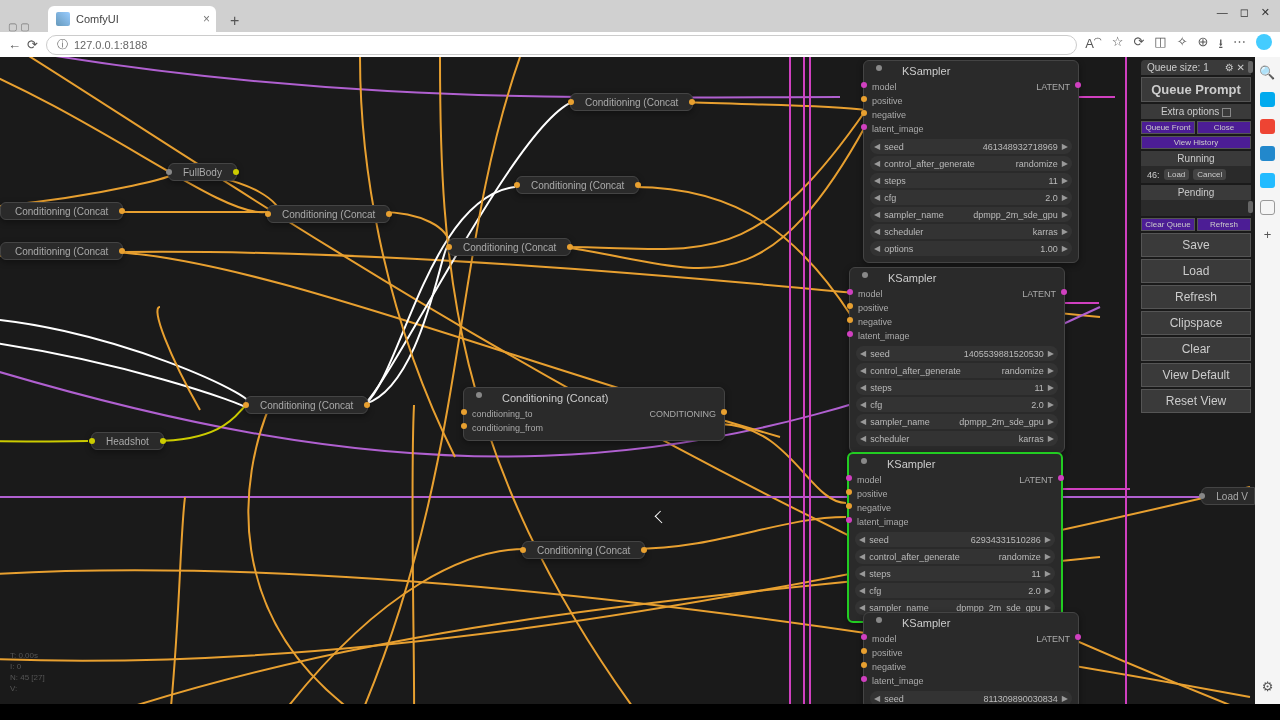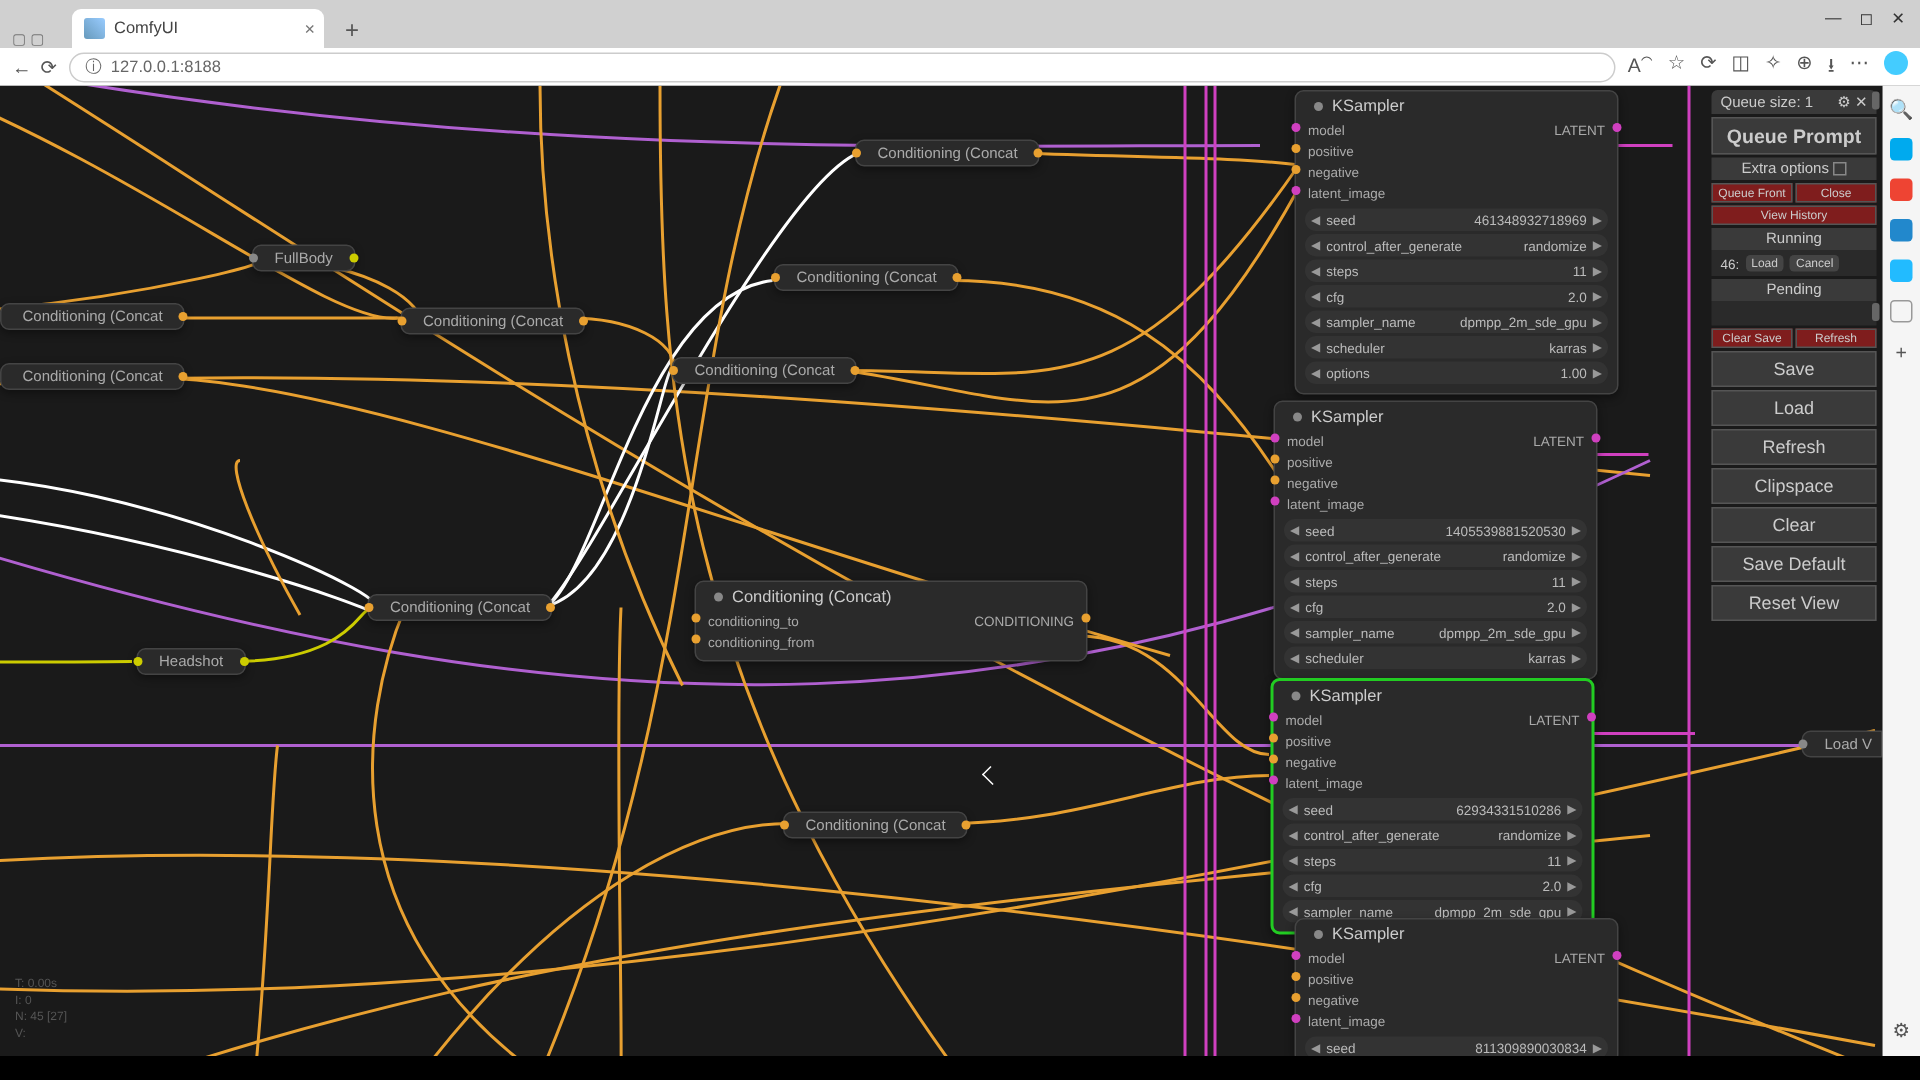--- a/index.html
+++ b/index.html
@@ -21,38 +21,38 @@
 svg.wires{position:absolute;top:0;left:0;width:100%;height:100%;pointer-events:none}
 svg.wires path{fill:none;stroke-width:2}
 .node{position:absolute;background:#2a2a2a;border:1px solid #444;border-radius:6px;box-shadow:0 2px 6px rgba(0,0,0,.4)}
 .node.active{border:2px solid #2c2}
 .mini{height:18px;display:flex;align-items:center;color:#aaa;font-size:10px;padding:0 14px;white-space:nowrap}
 .mini .dl,.mini .dr{width:6px;height:6px;border-radius:50%;background:#888;position:absolute}
 .mini .dl{left:-3px}
 .mini .dr{right:-3px}
 .mini .dl.or,.mini .dr.or{background:#e8a030}
 .mini .dl.ye,.mini .dr.ye{background:#cc0}
-.big .hdr{padding:4px 12px;font-size:11px;color:#ccc;display:flex;align-items:center;gap:6px}
+.big .hdr{padding:4px 12px;font-size:11px;color:#ccc;display:flex;gap:20px}
 .big .hdr .hd{width:6px;height:6px;background:#888;border-radius:50%}
 .port{display:flex;align-items:flex-start;font-size:9px;color:#aaa;padding:1px 8px;position:relative;height:14px}
 .port .pd{width:6px;height:6px;border-radius:50%;position:absolute}
 .port .pd.in{left:-3px}
 .port .pd.out{right:-3px}
 .c-mg{background:#d040c0}.c-or{background:#e8a030}
 .param{display:flex;align-items:center;background:#333;margin:2px 6px;border-radius:10px;height:15px;font-size:9px;color:#bbb;padding:0 4px}
 .param .al,.param .ar{font-size:8px;color:#999;cursor:pointer}
 .param .pl{margin:0 4px;flex:0 0 auto}
 .param .pv{margin-left:auto;margin-right:4px;text-align:center}
 .menu{position:absolute;right:29px;top:60px;width:110px;z-index:50;font-size:10px;color:#ccc}
 .menu .top{background:#3a3a3a;border-radius:4px 4px 0 0;padding:2px 6px;display:flex;align-items:center;justify-content:space-between}
 .menu .gear{cursor:pointer}
 .menu .btn{background:#3a3a3a;border:1px solid #555;padding:4px;margin-top:2px;text-align:center;font-size:12px;cursor:pointer}
 .menu .btn.big{font-weight:bold;font-size:13px}
 .menu .row{display:flex;gap:2px;margin-top:2px}
-.menu .row .b{flex:1;background:#7f1d1d;border:1px solid #555;font-size:8px;text-align:center;padding:1px;cursor:pointer}
+.menu .row .b{flex:1;background:#4c1d95;border:1px solid #555;font-size:8px;text-align:center;padding:1px;cursor:pointer}
 .menu .chip{background:#444;border-radius:3px;font-size:8px;padding:1px 4px}
 .menu .sect{background:#3a3a3a;padding:2px 6px;margin-top:2px;font-size:10px;text-align:center}
 .menu .queuelist{background:#2a2a2a;padding:3px 6px;font-size:9px;display:flex;align-items:center;gap:4px}
 .menu .empty{background:#2a2a2a;height:16px}
 .ck{width:9px;height:9px;border:1px solid #888;display:inline-block;vertical-align:middle}
 .dbg{position:absolute;bottom:10px;left:10px;font-size:8px;color:#555;line-height:11px}
 .scrollbar{position:absolute;width:5px;background:#666;border-radius:2px;right:-2px}
 .loadv{position:absolute;right:0;top:430px;background:#2a2a2a;border:1px solid #444;border-radius:6px 0 0 6px;padding:3px 6px 3px 14px;font-size:10px;color:#aaa;height:18px;display:flex;align-items:center}
 .loadv .dl{width:6px;height:6px;border-radius:50%;background:#888;position:absolute;left:-3px}
 .cursor{position:absolute;width:8px;height:10px;pointer-events:none;border-left:1px solid #fff;border-top:1px solid #fff;transform:rotate(-45deg);z-index:60}
@@ -475,23 +475,23 @@
     <span>46:</span>
     <span class="chip">Load</span>
     <span class="chip">Cancel</span>
     <div class="scrollbar" style="height:12px;top:1px"></div>
   </div>
   <div class="sect">Pending</div>
   <div class="empty" style="position:relative">
     <div class="scrollbar" style="height:12px;top:1px"></div>
   </div>
   <div class="row">
-      <div class="b">Clear Save</div>
+      <div class="b">Clear Queue</div>
       <div class="b">Refresh</div>
     </div>
   <div class="btn">Save</div>
   <div class="btn">Load</div>
   <div class="btn">Refresh</div>
   <div class="btn">Clipspace</div>
   <div class="btn">Clear</div>
-  <div class="btn">Save Default</div>
+  <div class="btn">View Default</div>
   <div class="btn">Reset View</div>
 </div>
 
 </body></html>

